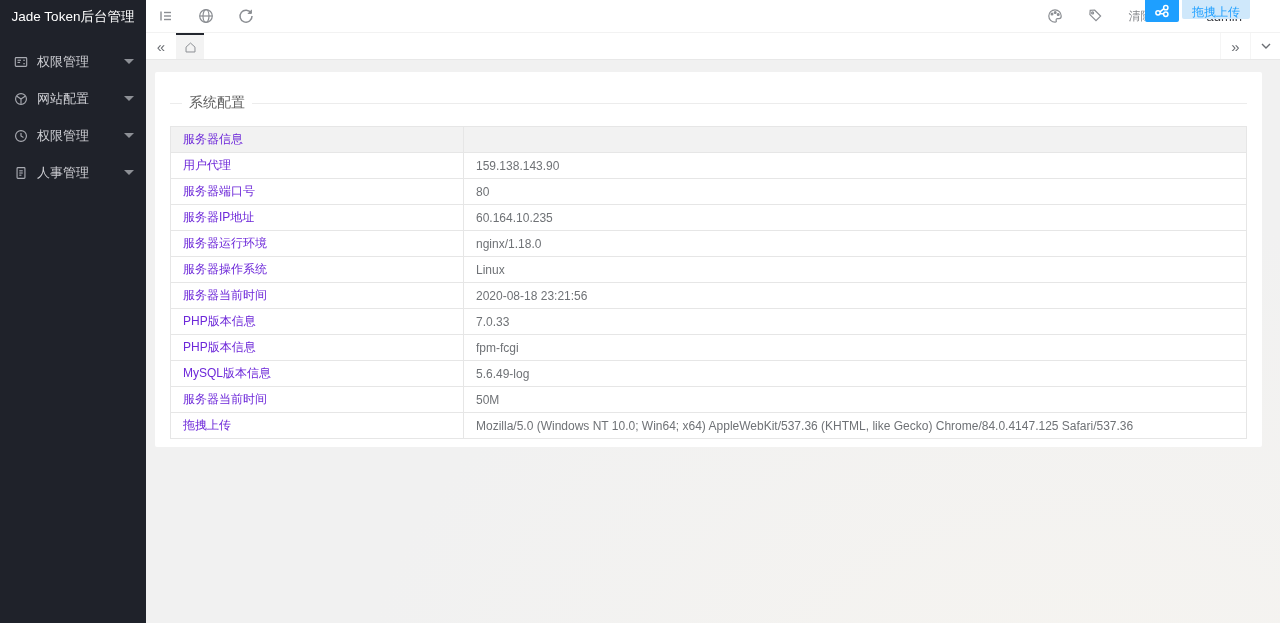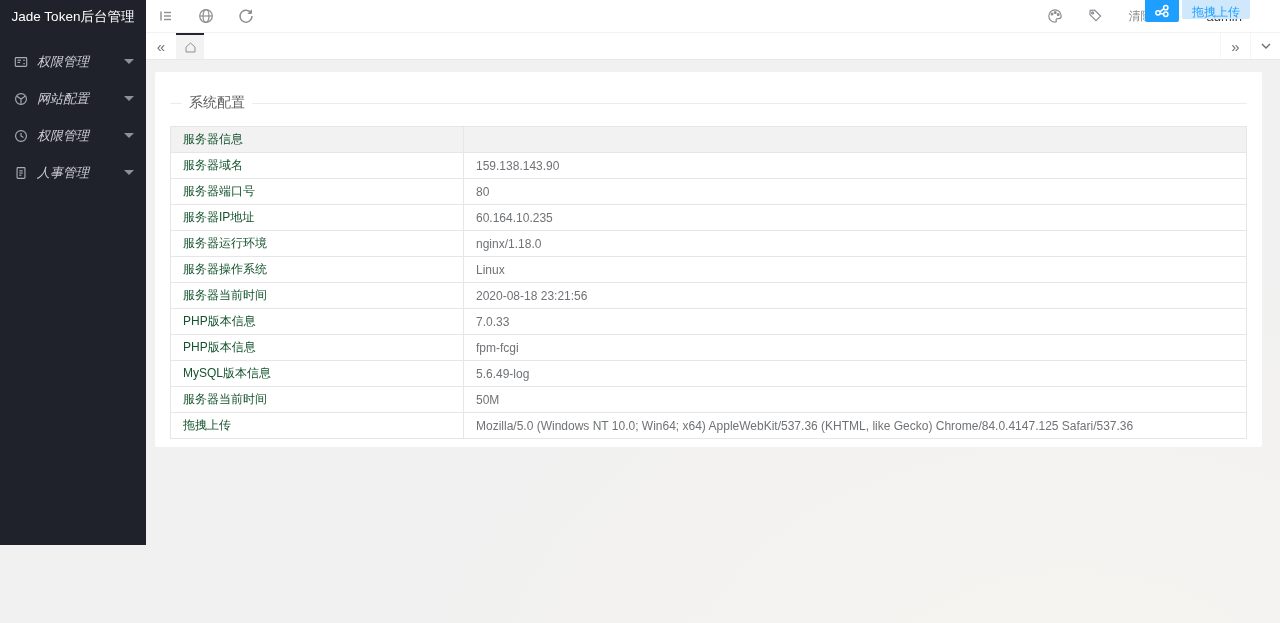--- a/index.html
+++ b/index.html
@@ -1,25 +1,25 @@
 <!DOCTYPE html>
 <html><head>
 <meta charset="utf-8">
 <style>
   * { margin:0; padding:0; box-sizing:border-box; }
   html,body { width:1280px; height:623px; overflow:hidden;
     font-family:"Liberation Sans","DejaVu Sans",sans-serif; }
   body { background:#f1f1f1; position:relative; }
 
   
-  .sidebar { position:absolute; left:0; top:0; width:146px; height:545px;
+  .sidebar { position:absolute; left:0; top:0; width:146px; height:623px;
     background:#1f222a; z-index:5; }
   .logo { height:33px; line-height:33px; text-align:center; color:#ffffff;
     font-size:13.5px; white-space:nowrap; }
-  .nav { padding-top:10px;font-style:italic; }
+  .nav { padding-top:10px; }
   .nav-item { height:37px; display:flex; align-items:center; padding:0 14px;
     color:#cdced3; font-size:13px; cursor:pointer; position:relative; }
   .nav-item .nicon { width:14px; height:14px; margin-right:9px; flex:0 0 auto;
     color:#a9abb2; }
   .nav-item .nicon svg { width:14px; height:14px; display:block; }
   .caret-down { position:absolute; right:12px; width:0; height:0;
     border-left:5px solid transparent; border-right:5px solid transparent;
     border-top:5px solid #8d9096; }
 
   
@@ -69,21 +69,21 @@
     background:radial-gradient(ellipse at 82% 120%, #f6f4f0 0%, #f1f1f1 55%); }
   .card { margin:11px 18px 0 9px; background:#fff; padding:14px 15px 8px;
     border-radius:2px; }
   fieldset.field { border:none; border-top:1px solid #ececec; margin:8px 0 0; }
   fieldset.field legend { margin-left:12px; padding:0 7px; font-size:14px;
     color:#5f5f5f; }
   .sys-table { width:100%; border-collapse:collapse; margin-top:14px;
     font-size:12px; color:#6f7276; }
   .sys-table td { border:1px solid #e6e6e6; height:26px; padding:0 12px;
     white-space:nowrap; overflow:hidden; }
-  .sys-table td.col-label { width:293px; color:#14532d; }
+  .sys-table td.col-label { width:293px; color:#6d28d9; }
   .sys-table tr.group-row td { background:#f2f2f2; }
 </style>
 </head>
 <body>
 
 <div class="sidebar">
   <div class="logo">Jade Token后台管理</div>
   <div class="nav">
 
     <div class="nav-item">
@@ -223,21 +223,21 @@
       <fieldset class="field">
         <legend>系统配置</legend>
       </fieldset>
       <table class="sys-table">
         <tbody>
           <tr class="group-row">
             <td class="col-label">服务器信息</td>
             <td></td>
           </tr>
         <tr>
-              <td class="col-label">服务器域名</td>
+              <td class="col-label">用户代理</td>
               <td>159.138.143.90</td>
             </tr>
             <tr>
               <td class="col-label">服务器端口号</td>
               <td>80</td>
             </tr>
             <tr>
               <td class="col-label">服务器IP地址</td>
               <td>60.164.10.235</td>
             </tr>

